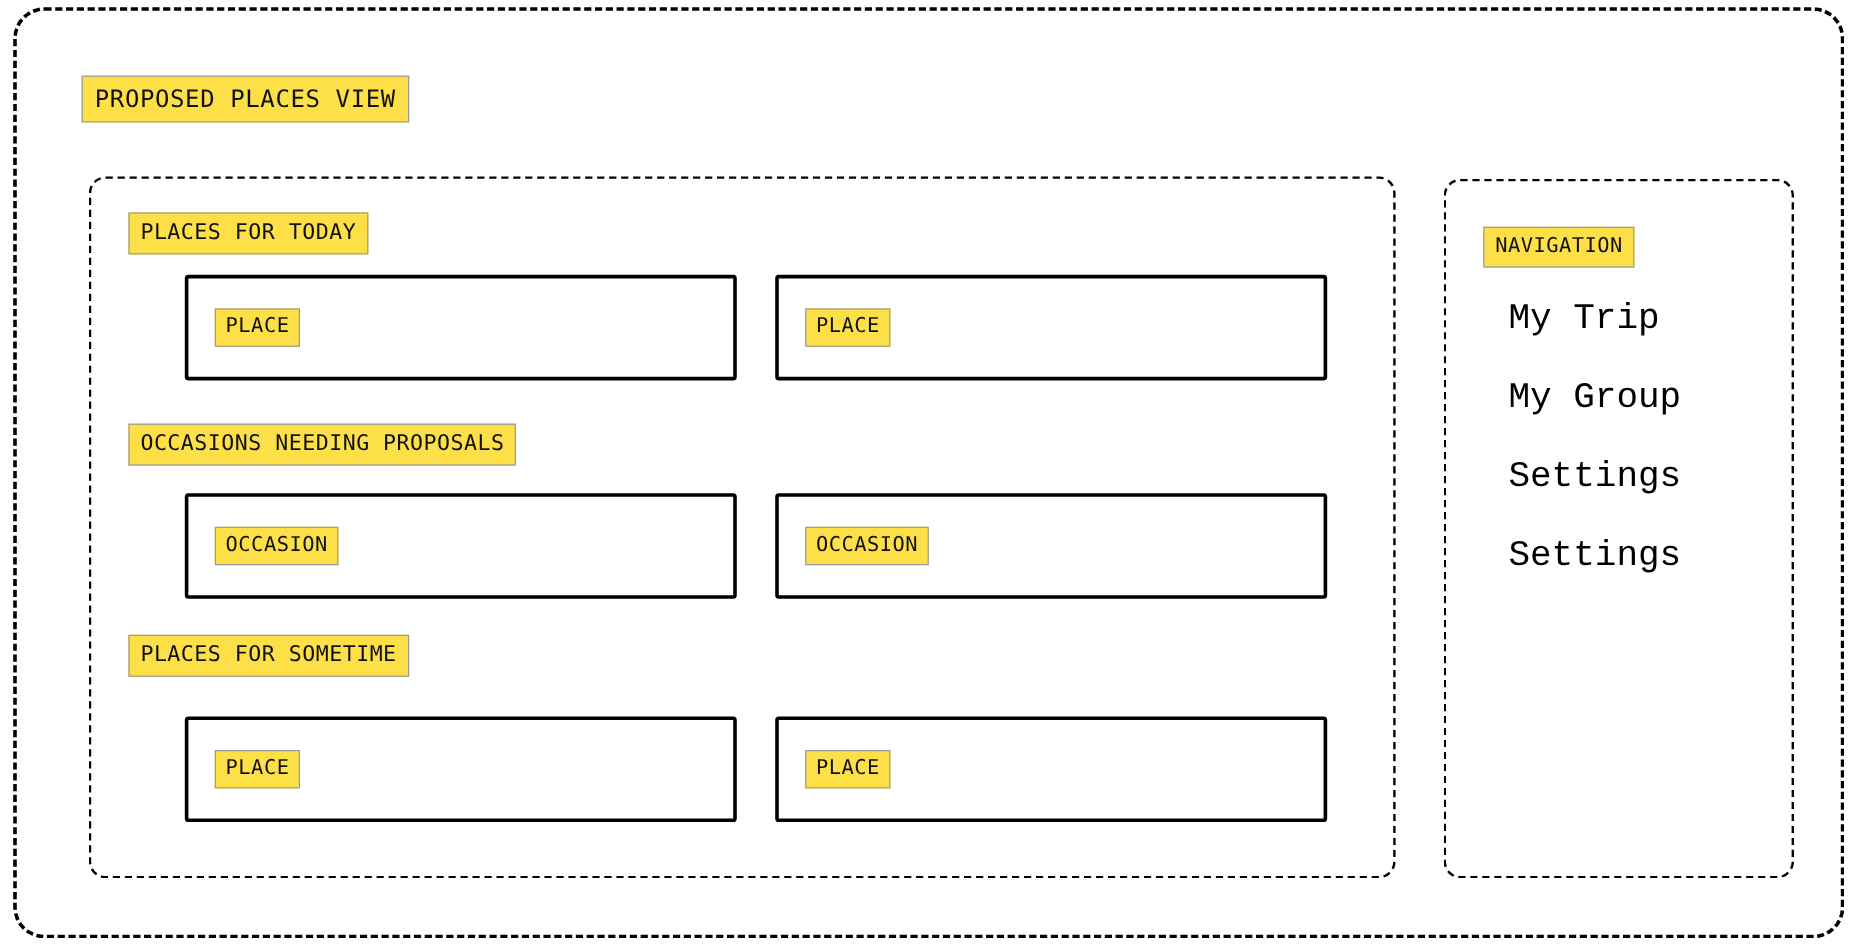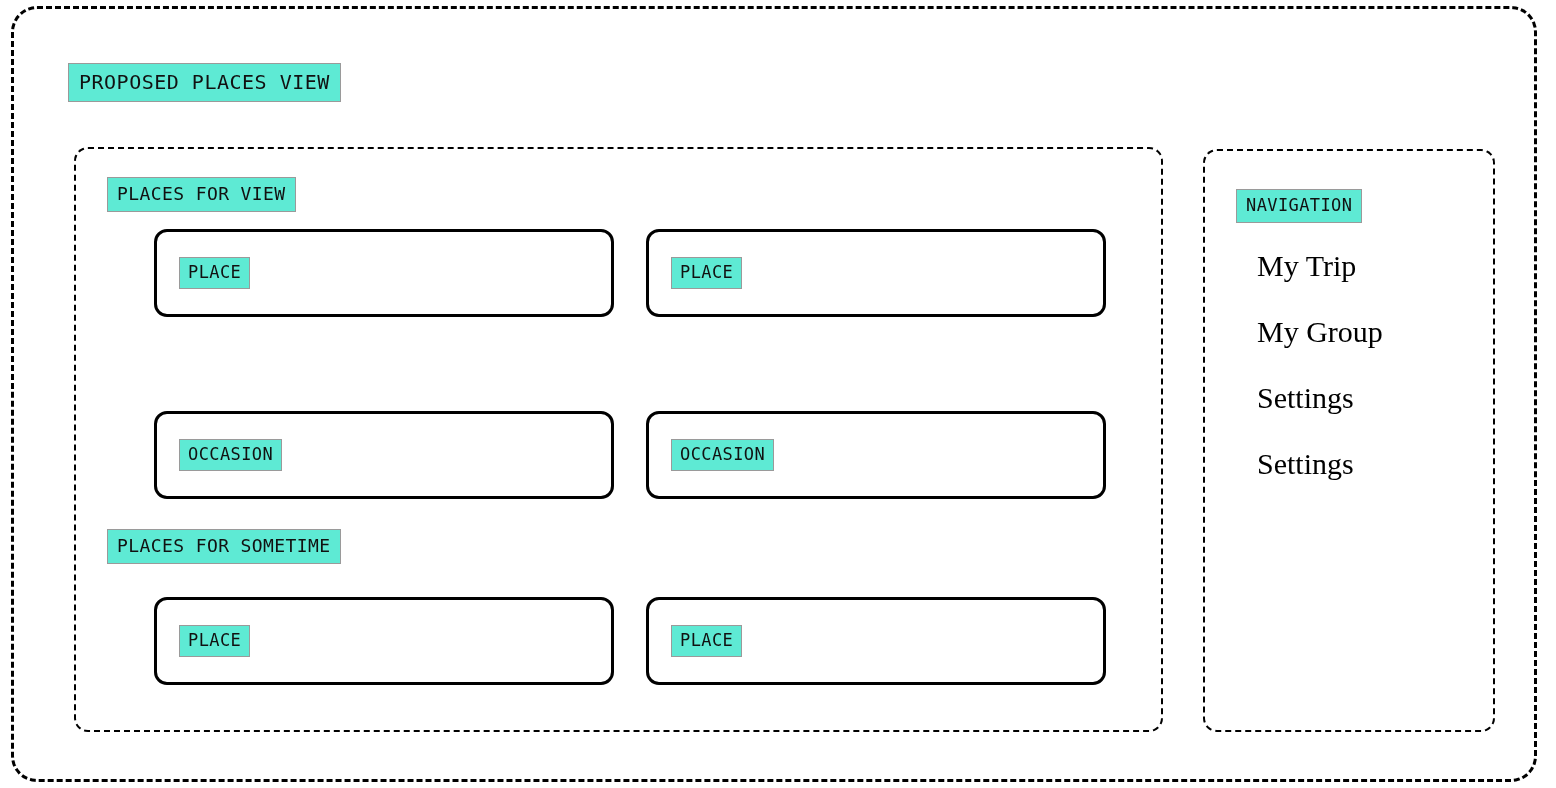--- a/index.html
+++ b/index.html
@@ -24,21 +24,21 @@
     box-sizing: border-box;
     border: 3px dashed #000000;
     border-radius: 26px;
   }
 
   
   .chip {
     display: inline-block;
     box-sizing: border-box;
     border: 1px solid #9a9a9a;
-    background: #5eead4;
+    background: #fde047;
     font-family: "DejaVu Sans Mono", monospace;
     color: #111111;
     white-space: nowrap;
     line-height: 1;
   }
 
   .view-title {
     position: absolute;
     left: 54px;
     top: 54px;
@@ -69,21 +69,21 @@
   .section-label.s2 { left: 31px; top: 204px; }
   .section-label.s3 { left: 31px; top: 380px; }
 
   
   .card {
     position: absolute;
     box-sizing: border-box;
     width: 460px;
     height: 88px;
     border: 3px solid #000000;
-    border-radius: 13px;
+    border-radius: 3px;
     background: #ffffff;
   }
   .card.col-left  { left: 78px; }
   .card.col-right { left: 570px; }
   .card.row-1 { top: 80px; }
   .card.row-2 { top: 262px; text-align: center; }
   .card.row-3 { top: 448px; }
 
   .card-chip {
     position: absolute;
@@ -115,48 +115,49 @@
     letter-spacing: 0.4px;
   }
 
   .nav-list {
     position: absolute;
     left: 52px;
     top: 100px;
     width: 220px;
   }
   .nav-item {
-    font-family: Liberation Serif, serif;
+    font-family: Liberation Mono, monospace;
     font-size: 30px;
     font-weight: 400;
     color: #000000;
     line-height: 1;
     margin-bottom: 36px;
     white-space: nowrap;
   }
 </style>
 </head>
 <body>
 
 <div class="screen-frame">
 
   <div class="chip view-title">PROPOSED PLACES VIEW</div>
 
   <div class="content-panel">
 
-    <div class="chip section-label s1">PLACES FOR VIEW</div>
+    <div class="chip section-label s1">PLACES FOR TODAY</div>
 
     <div class="card col-left row-1">
       <span class="chip card-chip">PLACE</span>
     </div>
 
     <div class="card col-right row-1">
       <span class="chip card-chip">PLACE</span>
     </div>
 
+    <div class="chip section-label s2">OCCASIONS NEEDING PROPOSALS</div>
 
     <div class="card col-left row-2">
       <span class="chip card-chip">OCCASION</span>
     </div>
 
     <div class="card col-right row-2">
       <span class="chip card-chip">OCCASION</span>
     </div>
 
     <div class="chip section-label s3">PLACES FOR SOMETIME</div>

